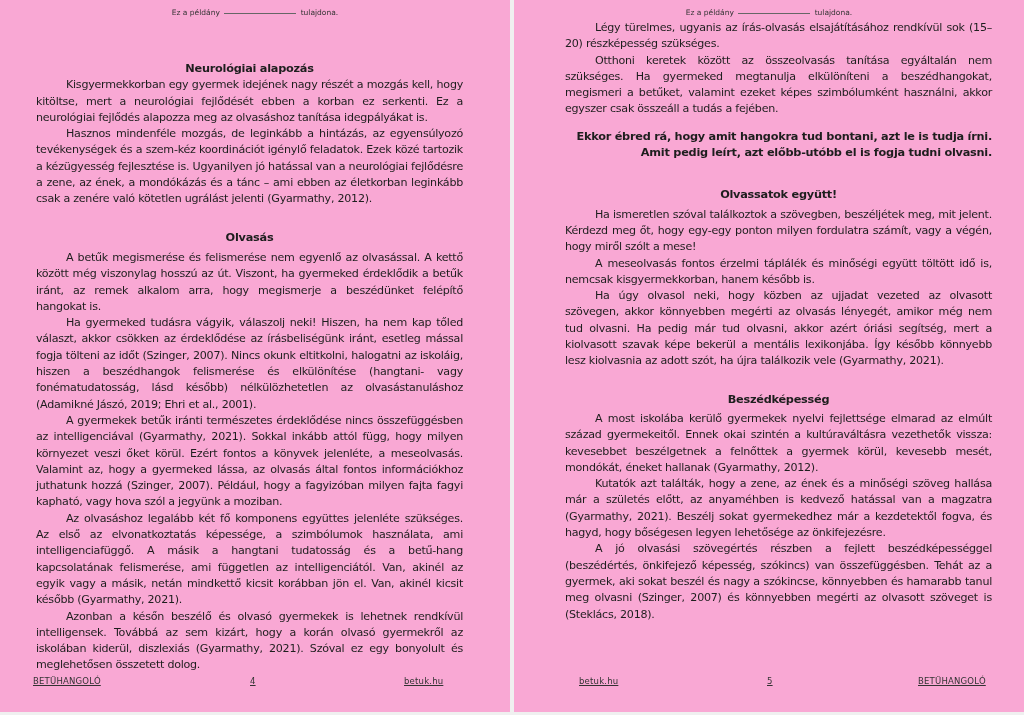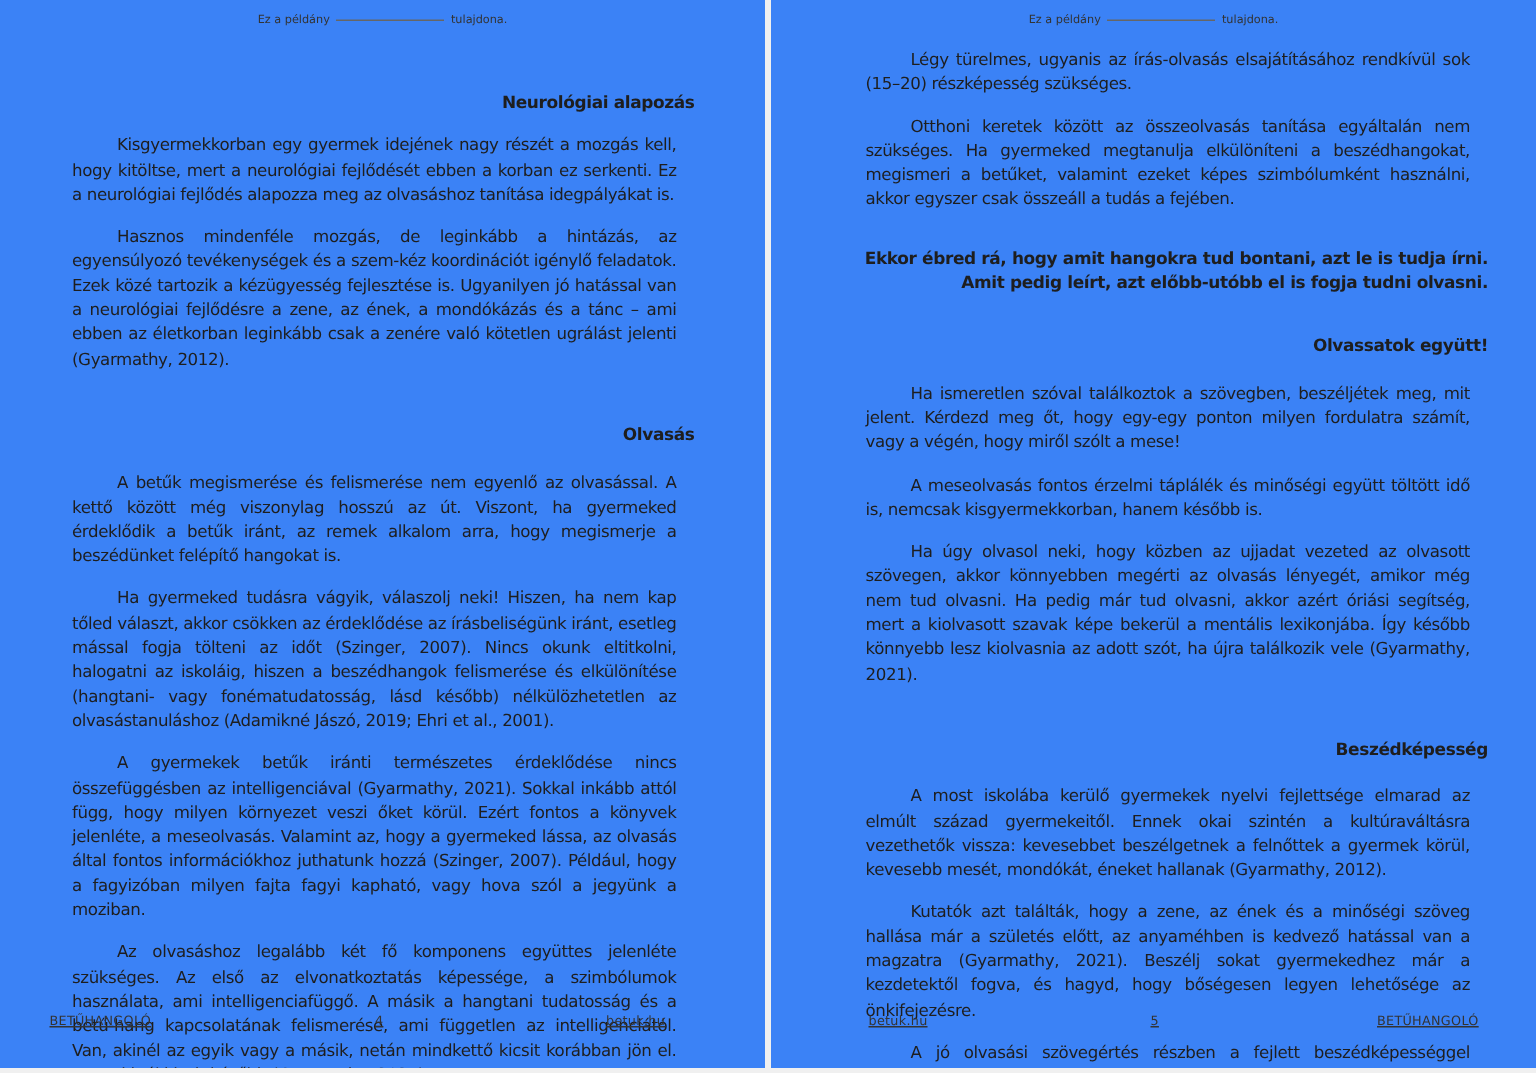--- a/index.html
+++ b/index.html
@@ -5,37 +5,37 @@
   html, body { margin: 0; padding: 0; }
   body {
     width: 1024px; height: 715px; overflow: hidden;
     background: #f0f0f0;
     font-family: "DejaVu Sans", sans-serif;
     color: #1e1e1e;
     position: relative;
   }
   .spread { position: absolute; left: 0; top: 0; width: 1024px; height: 712px; display: flex; }
   .page {
-    position: relative; background: #3b82f6; height: 712px; overflow: hidden;
+    position: relative; background: #f9a8d4; height: 712px; overflow: hidden;
   }
   .page.left { width: 510px; }
   .page.right { width: 510px; margin-left: 4px; }
   .owner {
     position: absolute; top: 8px; left: 0; right: 0; text-align: center;
     font-size: 7.5px; color: #333;
   }
   .owner .line { display: inline-block; width: 72px; border-bottom: 1px solid #666; margin: 0 2px; vertical-align: 1px; }
   .content {
     position: absolute; font-size: 11.1px; line-height: 16.3px; text-align: justify;
     letter-spacing: -0.25px;
   }
   .page.left .content { left: 36px; width: 427px; top: 61px; }
   .page.right .content { left: 51px; width: 427px; top: 20px; }
-  .h { font-weight: bold; text-align: right; margin: 0; font-size: 11.3px; }
-  p { margin: 12px; text-indent: 30px; }
+  .h { font-weight: bold; text-align: center; margin: 0; font-size: 11.3px; }
+  p { margin: 0; text-indent: 30px; }
   .gap2 { height: 22px; }
   .quote { font-weight: bold; text-align: right; font-size: 11.3px; margin: 0; text-indent: 0; }
   .footer {
     position: absolute; top: 676px; font-size: 8.5px; color: #333; letter-spacing: 0.2px; text-decoration: underline;
   }
 </style>
 </head>
 <body>
 
 <div class="spread">

